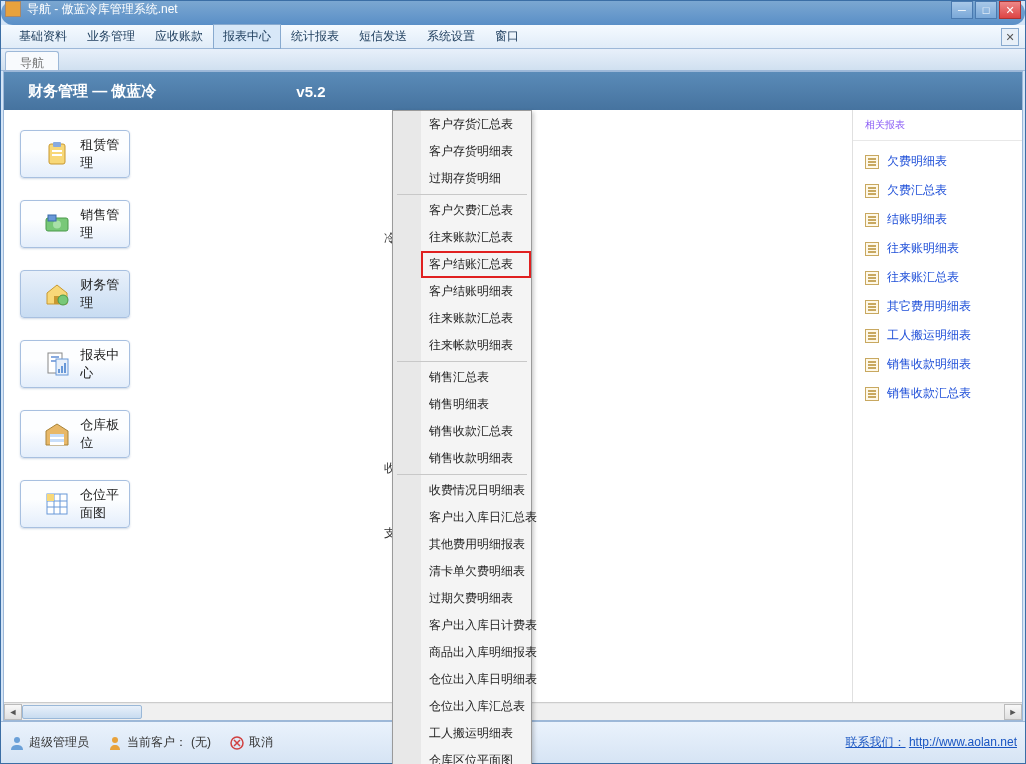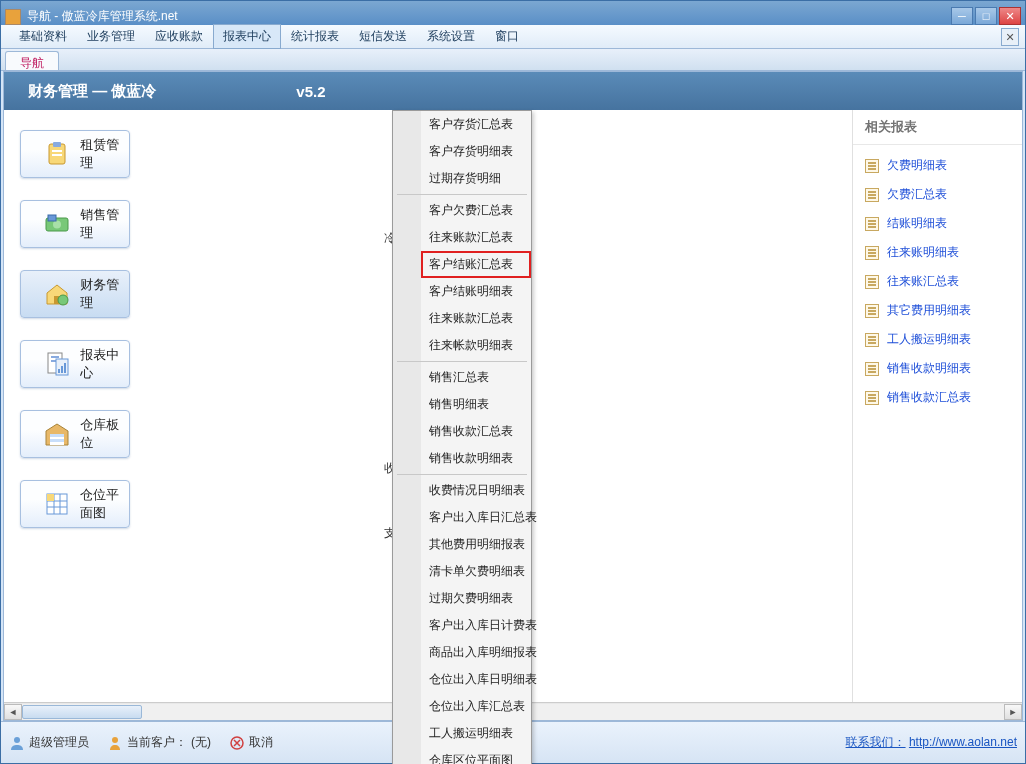--- a/index.html
+++ b/index.html
@@ -1,52 +1,52 @@
 <!DOCTYPE html>
 <html><head>
 <meta charset="utf-8">
 <style>
 * { box-sizing: border-box; margin: 0; padding: 0; }
 body { font-family: "Microsoft YaHei", SimSun, sans-serif; font-size: 12px; background: #f0f0f0; overflow: hidden; }
 
 .window { width: 1026px; height: 764px; background: #d4e5f7; border: 1px solid #3b6ea5; display: flex; flex-direction: column; }
 
-.titlebar { height: 24px; background: linear-gradient(#7ba7d1, #5a8fc7); display: flex; align-items: flex-end; padding: 0 4px; color: #fff; }
+.titlebar { height: 24px; background: linear-gradient(#7ba7d1, #5a8fc7); display: flex; align-items: flex-start; padding: 0 4px; color: #fff; border-radius: 12px; }
 .titlebar-icon { width: 16px; height: 16px; background: #e8a23c; margin-right: 6px; border: 1px solid #a86; }
 .titlebar-title { flex: 1; font-size: 12px; }
 .titlebar-buttons { display: flex; gap: 2px; }
 .titlebar-btn { width: 22px; height: 18px; background: linear-gradient(#a8c8e8, #7aa8d8); border: 1px solid #4a7ab0; display: flex; align-items: center; justify-content: center; color: #fff; font-size: 11px; cursor: pointer; }
 .titlebar-btn.close { background: linear-gradient(#e88, #d44); border-color: #a33; }
 
 .menubar { height: 24px; background: linear-gradient(#f5faff, #e0ecf8); border-bottom: 1px solid #9db8d8; display: flex; align-items: center; padding: 0 8px; padding-right: 28px; position: relative; }
 .menu-item { padding: 4px 10px; cursor: pointer; color: #1a3a5a; }
 .menu-item.active { background: #d8e8f8; border: 1px solid #88aacf; padding: 3px 9px; }
 .menubar-close { position: absolute; right: 6px; top: 3px; width: 18px; height: 18px; border: 1px solid #88aacf; background: #e8f0f8; display: flex; align-items: center; justify-content: center; cursor: pointer; color: #555; font-size: 11px; }
 
 .tab-strip { height: 22px; background: linear-gradient(#e8f0fa, #d0e0f0); border-bottom: 1px solid #9db8d8; display: flex; padding-left: 4px; padding-top: 2px; }
-.tab { padding: 3px 14px; background: #f8fafd; border: 1px solid #9db8d8; border-bottom: none; border-radius: 3px 3px 0 0; cursor: pointer; font-size: 12px; color: #be185d; }
+.tab { padding: 3px 14px; background: #f8fafd; border: 1px solid #9db8d8; border-bottom: none; border-radius: 3px 3px 0 0; cursor: pointer; font-size: 12px; color: #737373; }
 
 .content-area { flex: 1; background: #fff; margin: 0 2px; border: 1px solid #9db8d8; display: flex; flex-direction: column; min-height: 0; position: relative; }
 
 .page-header { height: 38px; background: linear-gradient(#5a8bb8, #46739f); color: #fff; display: flex; align-items: center; padding: 0 24px; font-size: 15px; font-weight: bold; }
 
 .page-body { flex: 1; display: flex; min-height: 0; position: relative; }
 
 .sidebar { width: 160px; min-width: 160px; padding: 20px 0 0 16px; overflow: hidden; }
 .sb-btn { width: 110px; height: 48px; margin-bottom: 22px; background: linear-gradient(#fdfeff 40%, #e4eefb); border: 1px solid #a8c0e0; border-radius: 4px; display: flex; align-items: center; padding-left: 23px; gap: 10px; cursor: pointer; box-shadow: 0 1px 2px rgba(100,130,170,.3); }
 .sb-btn.active { background: linear-gradient(#e8f0fa, #c8dcf2); }
 .sb-icon { width: 28px; height: 28px; display: flex; align-items: center; justify-content: center; font-size: 22px; }
 .sb-label { font-size: 13px; color: #222; }
 
 .main-col { flex: 1; padding: 10px 0 0 0; min-width: 0; position: relative; }
 .hint-row { position: absolute; left: 220px; font-size: 12px; color: #333; }
 .hint-link { color: #444; margin-left: 12px; }
 
 .right-panel { width: 170px; min-width: 170px; background: #fff; border-left: 1px solid #e0e0e0; }
-.rp-title { padding: 8px 12px; font-weight: bold; font-size: 13px; color: #737373; border-bottom: 1px solid #e8e8e8; }
+.rp-title { padding: 8px 12px; font-weight: normal; font-size: 10px; color: #8b5cf6; border-bottom: 1px solid #e8e8e8; }
 .rp-list { padding: 6px 8px; }
 .rp-item { display: flex; align-items: center; gap: 8px; padding: 6px 4px; cursor: pointer; }
 .rp-icon { width: 14px; height: 14px; border: 1px solid #c8a860; background: #fef8e8; display: inline-block; position: relative; }
 .rp-icon::after { content: ""; position: absolute; left: 2px; top: 2px; right: 2px; height: 2px; background: #c8a860; box-shadow: 0 3px 0 #c8a860, 0 6px 0 #c8a860; }
 .rp-text { color: #1d4ed8; font-size: 12px; }
 
 .dropdown-menu { position: absolute; left: 228px; top: 0; width: 140px; background: #f4f4f4; border: 1px solid #9a9a9a; box-shadow: 2px 2px 4px rgba(0,0,0,.2); z-index: 1000; }
 .dropdown-inner { background: #f4f4f4; border-left: 28px solid #e8e8e8; }
 .dd-item { padding: 5px 4px 5px 8px; cursor: pointer; color: #222; white-space: nowrap; font-size: 12px; }
 .dd-item.highlighted { border: 2px solid #e02020; padding: 3px 10px 3px 6px; }

